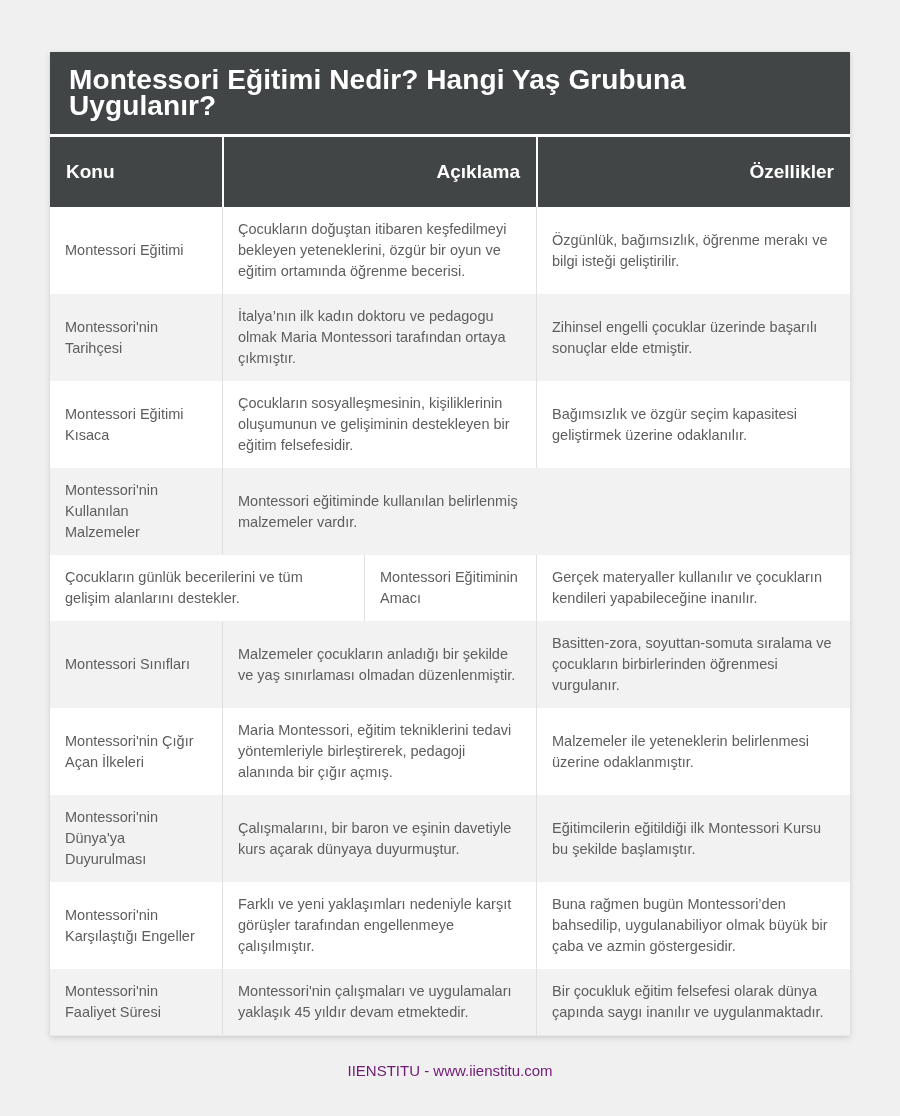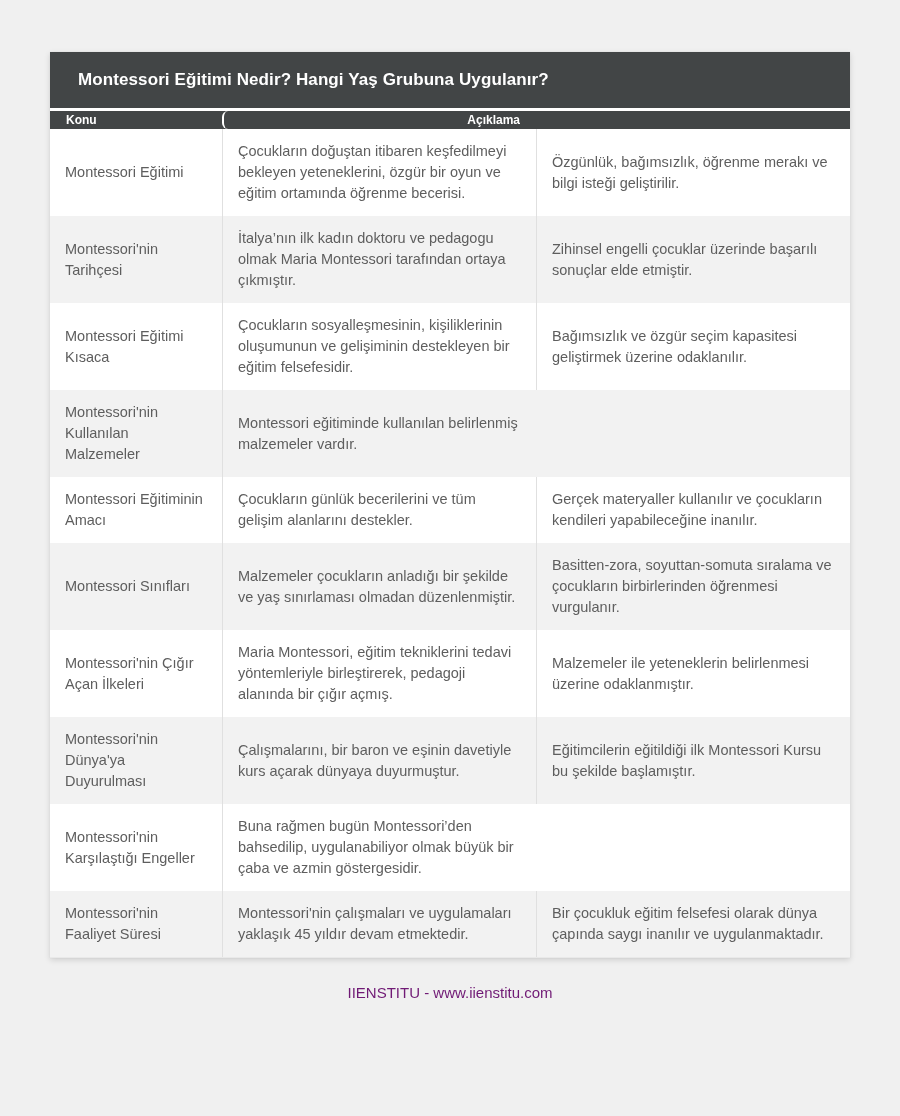--- a/index.html
+++ b/index.html
@@ -18,40 +18,39 @@
     padding: 52px 50px 0 50px;
   }
   .card {
     width: 800px;
     background: #ffffff;
     box-shadow: 0 2px 6px rgba(0,0,0,0.14), 0 0 1px rgba(0,0,0,0.08);
   }
   .card-title {
     background: var(--dark, #424546);
     color: #ffffff;
-    font-size: 17px;
+    font-size: 28px;
     font-weight: bold;
     line-height: 26px;
-    padding: 15px 28px;
+    padding: 15px 19px;
     margin-bottom: 3px;
     letter-spacing: 0.1px;
   }
   .table { width: 100%; }
   .thead {
     display: flex;
     background: var(--dark, #424546);
     color: #ffffff;
   }
   .th {
     box-sizing: border-box;
-    font-size: 12px;
+    font-size: 19px;
     font-weight: bold;
-    padding: 0 16px;
+    padding: 26px 16px;
     line-height: 18px;
-    border-radius: 6px;
   }
   .th + .th { border-left: 2px solid #ffffff; text-align: right; }
   .col0 { width: 21.5%; }
   .col1 { width: 39.25%; }
   .col2 { width: 39.25%; }
   .tbody { border-bottom: 1px solid #e9e9e9; }
   .tr {
     display: flex;
     align-items: stretch;
     background: #ffffff;
@@ -78,20 +77,21 @@
 </head>
 <body>
 
 <div class="page">
   <div class="card">
     <div class="card-title">Montessori Eğitimi Nedir? Hangi Yaş Grubuna Uygulanır?</div>
     <div class="table">
       <div class="thead">
         <div class="th col0">Konu</div>
         <div class="th col1">Açıklama</div>
+        <div class="th col2">Özellikler</div>
       </div>
       <div class="tbody">
           <div class="tr">
             <div class="td col0">
               <span>Montessori Eğitimi</span>
             </div>
             <div class="td col1">
               <span>Çocukların doğuştan itibaren keşfedilmeyi bekleyen yeteneklerini, özgür bir oyun ve eğitim ortamında öğrenme becerisi.</span>
             </div>
             <div class="td col2">
@@ -122,26 +122,26 @@
           </div>
           <div class="tr alt">
             <div class="td col0">
               <span>Montessori'nin Kullanılan Malzemeler</span>
             </div>
             <div class="td col1">
               <span>Montessori eğitiminde kullanılan belirlenmiş malzemeler vardır.</span>
             </div>
           </div>
           <div class="tr">
+            <div class="td col1">
+              <span>Çocukların günlük becerilerini ve tüm gelişim alanlarını destekler.</span>
+            </div>
             <div class="td col0">
               <span>Montessori Eğitiminin Amacı</span>
             </div>
-            <div class="td col1">
-              <span>Çocukların günlük becerilerini ve tüm gelişim alanlarını destekler.</span>
-            </div>
             <div class="td col2">
               <span>Gerçek materyaller kullanılır ve çocukların kendileri yapabileceğine inanılır.</span>
             </div>
           </div>
           <div class="tr alt">
             <div class="td col0">
               <span>Montessori Sınıfları</span>
             </div>
             <div class="td col1">
               <span>Malzemeler çocukların anladığı bir şekilde ve yaş sınırlaması olmadan düzenlenmiştir.</span>
@@ -168,20 +168,23 @@
             <div class="td col1">
               <span>Çalışmalarını, bir baron ve eşinin davetiyle kurs açarak dünyaya duyurmuştur.</span>
             </div>
             <div class="td col2">
               <span>Eğitimcilerin eğitildiği ilk Montessori Kursu bu şekilde başlamıştır.</span>
             </div>
           </div>
           <div class="tr">
             <div class="td col0">
               <span>Montessori'nin Karşılaştığı Engeller</span>
+            </div>
+            <div class="td col1">
+              <span>Farklı ve yeni yaklaşımları nedeniyle karşıt görüşler tarafından engellenmeye çalışılmıştır.</span>
             </div>
             <div class="td col2">
               <span>Buna rağmen bugün Montessori’den bahsedilip, uygulanabiliyor olmak büyük bir çaba ve azmin göstergesidir.</span>
             </div>
           </div>
           <div class="tr alt">
             <div class="td col0">
               <span>Montessori'nin Faaliyet Süresi</span>
             </div>
             <div class="td col1">

